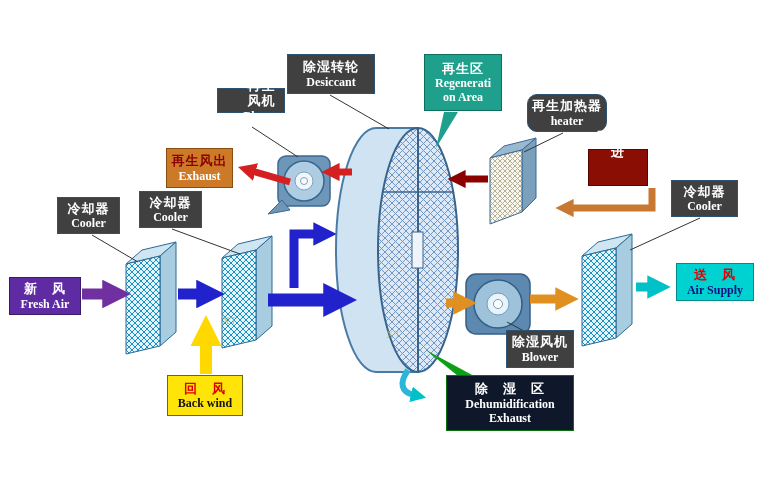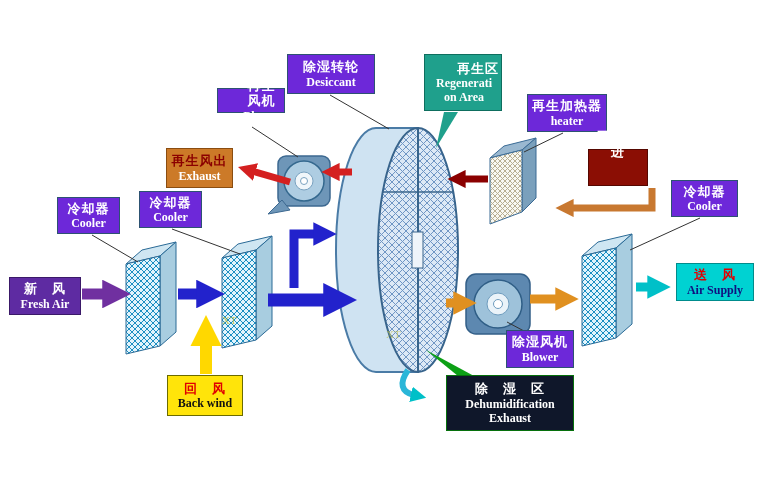--- a/index.html
+++ b/index.html
@@ -12,21 +12,21 @@
   svg.layer { position:absolute; left:0; top:0; }
 
   .lbl {
     position:absolute; display:flex; flex-direction:column;
     align-items:center; justify-content:center; text-align:center;
     font-weight:bold; line-height:1.18; padding:2px;
   }
   .lbl .zh { font-size:13px; letter-spacing:1px; }
   .lbl .en { font-size:12px; }
 
-  .steel-box   { background:#6d28d9; color:#fff; border:1px solid #2d5272;align-items:center; }
+  .steel-box   { background:#404040; color:#fff; border:1px solid #2d5272;align-items:center; }
   .teal-box    { background:#1fa08c; color:#fff; border:1px solid #0e6e5e; }
   .orange-box  { background:#cc7a28; border:1px solid #8a4d10; }
   .orange-box .zh { color:#8b0000; }
   .orange-box .en { color:#ffffff; }
   .darkred-box { background:#8b0e04; color:#fff; border:1px solid #550700; }
   .purple-box  { background:#5e2ba2; color:#fff; border:1px solid #3a1968; }
   .yellow-box  { background:#ffe40a; border:1px solid #6b6b00; }
   .yellow-box .zh { color:#e00000; }
   .yellow-box .en { color:#111; }
   .cyan-box    { background:#00d2d2; border:1px solid #008c8c; }
@@ -163,26 +163,26 @@
   <div class="lbl steel-box" style="left:287px;top:54px;width:88px;height:40px;">
     <div class="zh">除湿转轮</div>
     <div class="en">Desiccant</div>
   </div>
 
   <div class="lbl steel-box" style="left:217px;top:88px;width:68px;height:25px;padding-left:23px;">
     <div class="zh">再生风机</div>
     <div class="en">Blower</div>
   </div>
 
-  <div class="lbl teal-box" style="left:424px;top:54px;width:78px;height:57px;align-items:flex-end;">
+  <div class="lbl teal-box" style="left:424px;top:54px;width:78px;height:57px;">
     <div class="zh">再生区</div>
     <div class="en narrow-en">Regenerati on Area</div>
   </div>
 
-  <div class="lbl steel-box" style="left:527px;top:94px;width:80px;height:38px;">
+  <div class="lbl steel-box" style="left:527px;top:94px;width:80px;height:38px;border-radius:10px;">
     <div class="zh">再生加热器</div>
     <div class="en">heater</div>
   </div>
 
   <div class="lbl orange-box" style="left:166px;top:148px;width:67px;height:40px;">
     <div class="zh">再生风出</div>
     <div class="en">Exhaust</div>
   </div>
 
   <div class="lbl darkred-box" style="left:588px;top:149px;width:60px;height:37px;gap:32px;">

